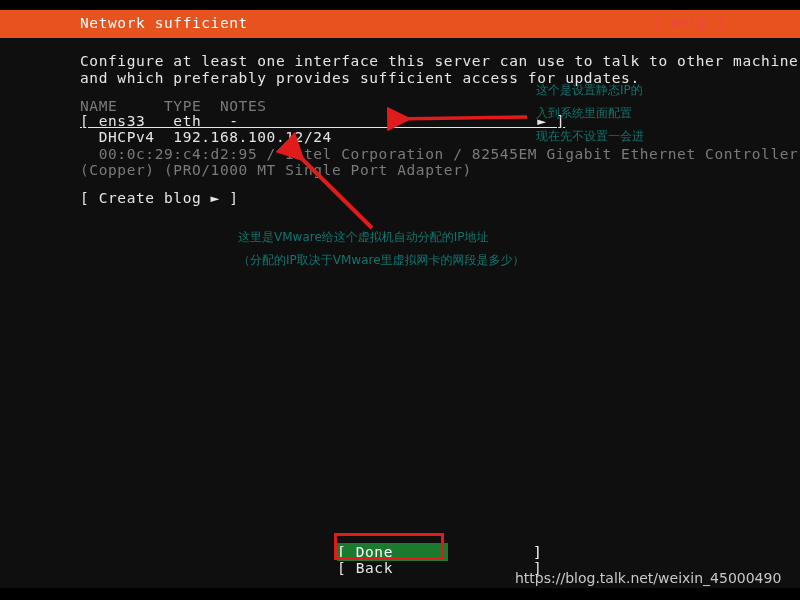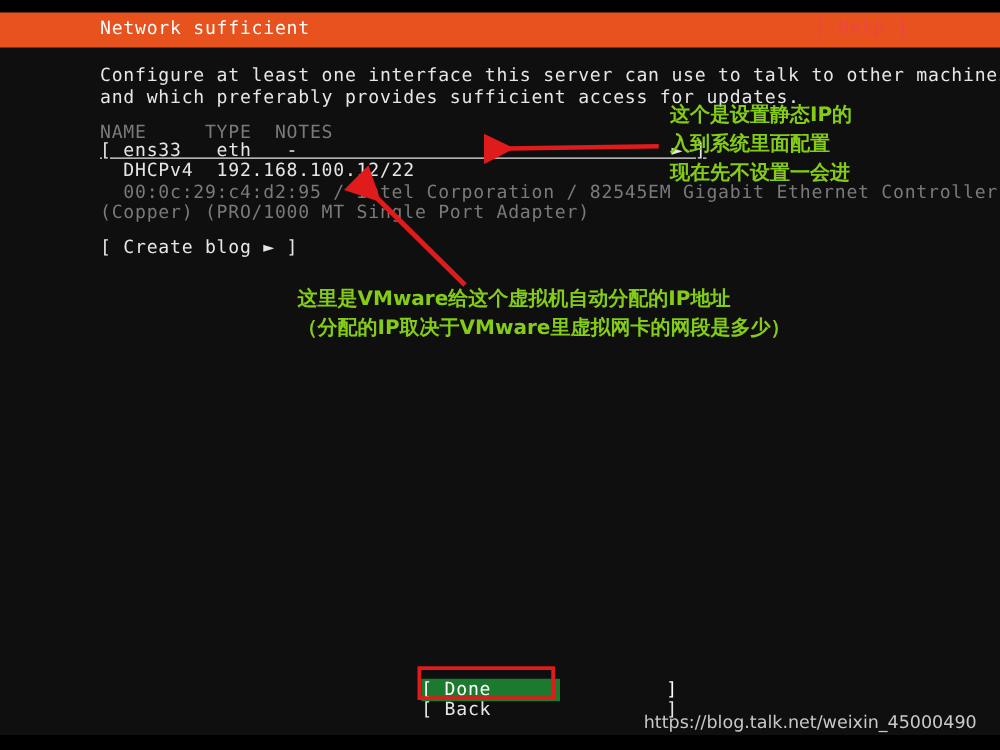--- a/index.html
+++ b/index.html
@@ -94,25 +94,25 @@
     left: 337px; top: 560px;
     width: 111px;
     font-size: 14.5px;
     letter-spacing: 0.6px;
     color: #e6e6e6;
     white-space: pre;
   }
 
   .anno-text {
     position: absolute;
-    color: #84cc16;
+    color: #0f766e;
     font-family: "DejaVu Sans", "Liberation Sans", sans-serif;
-    font-size: 16px;
+    font-size: 12px;
     white-space: pre;
-    font-weight: 700;
+    font-weight: 400;
   }
   .anno-a1 { left: 536px; top: 82px; }
   .anno-a2 { left: 536px; top: 105px; }
   .anno-a3 { left: 536px; top: 128px; }
   .anno-b1 { left: 238px; top: 229px; }
   .anno-b2 { left: 238px; top: 252px; }
 
   .anno-rect {
     position: absolute;
     left: 334px; top: 533px;
@@ -145,21 +145,21 @@
   <div class="header-bar"></div>
   <div class="header-title">Network sufficient</div>
   <div class="header-help">[ Help ]</div>
 
   <div class="tui-line desc1">Configure at least one interface this server can use to talk to other machines,</div>
   <div class="tui-line thead dim">NAME     TYPE  NOTES</div>
 
   <div class="tui-line desc2">and which preferably provides sufficient access for updates.</div>
 
   <div class="tui-line row-iface">[ ens33   eth   -                                ► ]</div>
-  <div class="tui-line row-dhcp">  DHCPv4  192.168.100.12/22</div>
+  <div class="tui-line row-dhcp">  DHCPv4  192.168.100.12/24</div>
   <div class="tui-line row-mac1 dim">  00:0c:29:c4:d2:95 / Intel Corporation / 82545EM Gigabit Ethernet Controller</div>
   <div class="tui-line row-mac2 dim">(Copper) (PRO/1000 MT Single Port Adapter)</div>
 
   <div class="tui-line create-bond">[ Create blog ► ]</div>
 
   <div class="btn-done-wrap">
     <div class="btn-done-bg"></div>
     <div class="btn-done-label">[ Done               ]</div>
   </div>
   <div class="btn-back">[ Back               ]</div>

